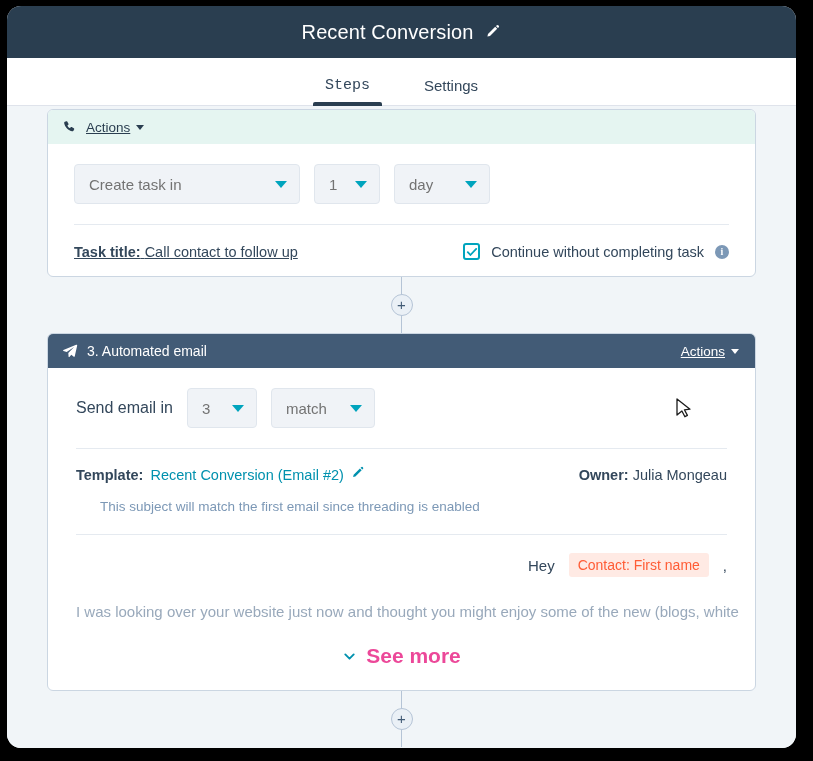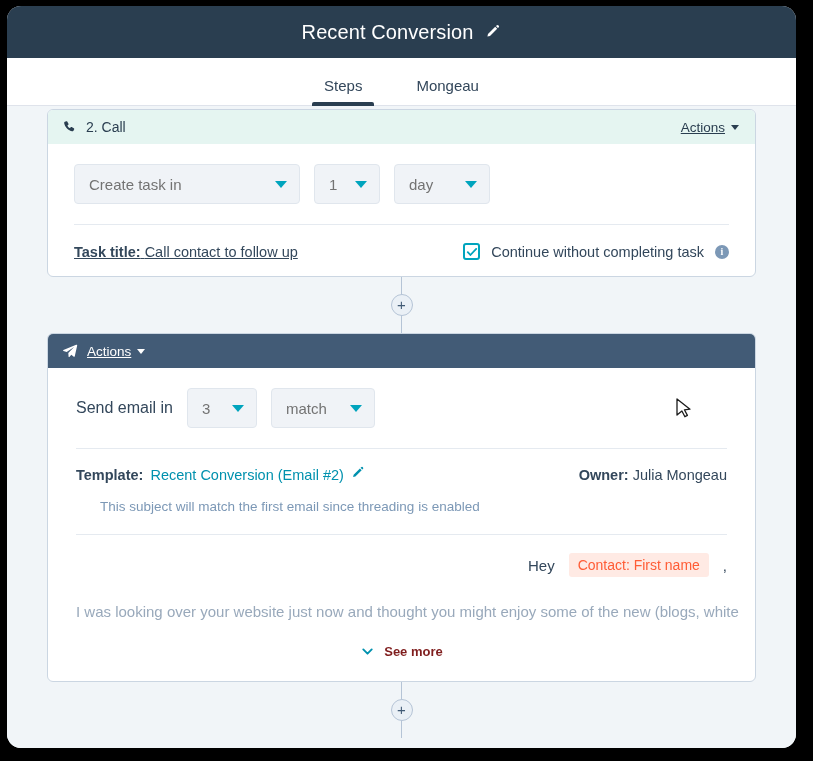--- a/index.html
+++ b/index.html
@@ -56,21 +56,21 @@
     position: relative;
     z-index: 2;
   }
   .tab {
     font-size: 15px;
     color: #33475b;
     padding: 0 12px 11px 12px;
     cursor: pointer;
     position: relative;
   }
-  .tab.active { font-weight: 400; }
+  .tab.active { font-weight: 400; font-family: Liberation Mono, monospace; }
   .tab.active::after {
     content: "";
     position: absolute;
     left: 0; right: 0; bottom: -1px;
     height: 4px;
     background: #2a3e50;
     border-radius: 2px 2px 0 0;
   }
 
   
@@ -264,22 +264,22 @@
     color: #99a9bb;
     padding-top: 26px;
     white-space: nowrap;
   }
 
   .see-more {
     display: flex;
     align-items: center;
     justify-content: center;
     gap: 9px;
-    color: #7f1d1d;
-    font-size: 13px;
+    color: #ec4899;
+    font-size: 21px;
     font-weight: 700;
     padding: 24px 0 22px 0;
     cursor: pointer;
   }
   .chev-down { display: inline-flex; }
 
   
   .cursor { position: absolute; left: 669px; top: 392px; z-index: 50; pointer-events: none; }
 </style>
 </head>
@@ -293,33 +293,32 @@
       <span class="pencil-icon">
         <svg width="16" height="16" viewBox="0 0 16 16">
           <path d="M11.6 1.4a1.4 1.4 0 0 1 2 2l-.7.7-2-2 .7-.7zM10.2 2.8l2 2-7.2 7.2-2.6.6.6-2.6 7.2-7.2z" fill="#ffffff"></path>
         </svg>
       </span>
     </div>
   </div>
 
   <div class="tabbar">
     <div class="tab active">Steps</div>
-    <div class="tab">Mongeau</div>
+    <div class="tab">Settings</div>
   </div>
 
   <div class="canvas">
 
     <div class="card card-call">
       <div class="card-header teal">
         <span class="header-icon">
           <svg width="15" height="15" viewBox="0 0 16 16">
             <path d="M4.6 1.4c.4-.2.9 0 1.1.4l1.2 2.3c.2.4.1.9-.3 1.1l-.9.6c.5 1.3 1.6 2.4 2.9 2.9l.6-.9c.2-.4.7-.5 1.1-.3l2.3 1.2c.4.2.6.7.4 1.1l-.8 1.6c-.2.5-.8.8-1.3.7C6.9 11.3 3 7.4 2.3 3.1c-.1-.5.2-1.1.7-1.3l1.6-.4z" fill="#2a3e50"></path>
           </svg>
         </span>
-        <span class="card-header-title">2. Call</span>
         <span class="actions on-teal">
           <span class="lbl">Actions</span>
           <span class="caret-sm"></span>
         </span>
       </div>
 
       <div class="card-body">
         <div class="select-row">
           <div class="select sel-create">
             <span>Create task in</span>
@@ -360,20 +359,21 @@
       <div class="plus-btn">+</div>
     </div>
 
     <div class="card">
       <div class="card-header slate">
         <span class="header-icon">
           <svg width="16" height="16" viewBox="0 0 16 16">
             <path d="M14.8 1.6L1.4 7.1c-.4.2-.4.7 0 .8l3.3 1.2 7.4-5.2-5.8 6 .3 3.8c0 .4.5.5.8.2l1.9-2.1 2.5 1.9c.3.2.8.1.9-.3l2.5-10.9c.1-.5-.4-.9-.9-.7l.5-.2z" fill="#ffffff"></path>
           </svg>
         </span>
+        <span class="card-header-title">3. Automated email</span>
         <span class="actions on-slate">
           <span class="lbl">Actions</span>
           <span class="caret-sm"></span>
         </span>
       </div>
 
       <div class="email-body">
         <div class="send-row">
           <span class="send-label">Send email in</span>
           <div class="select sel-num3">

